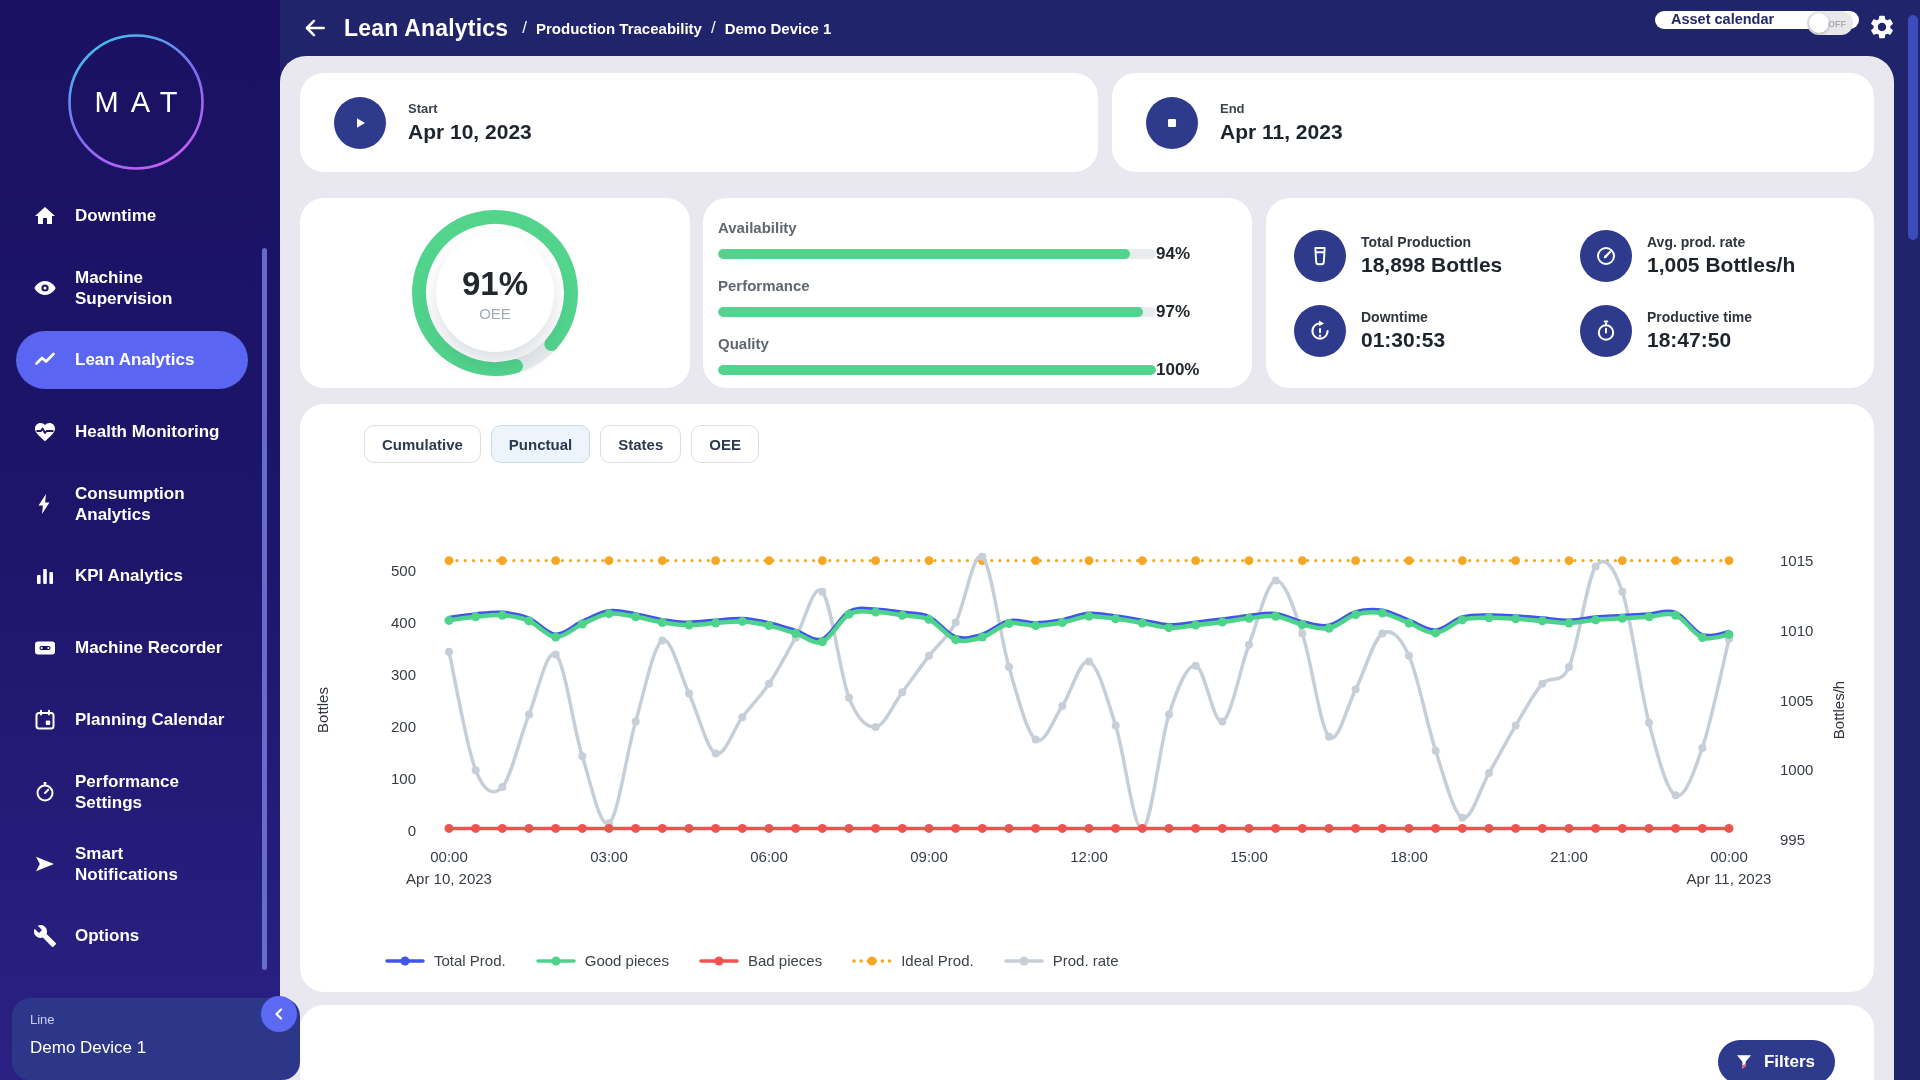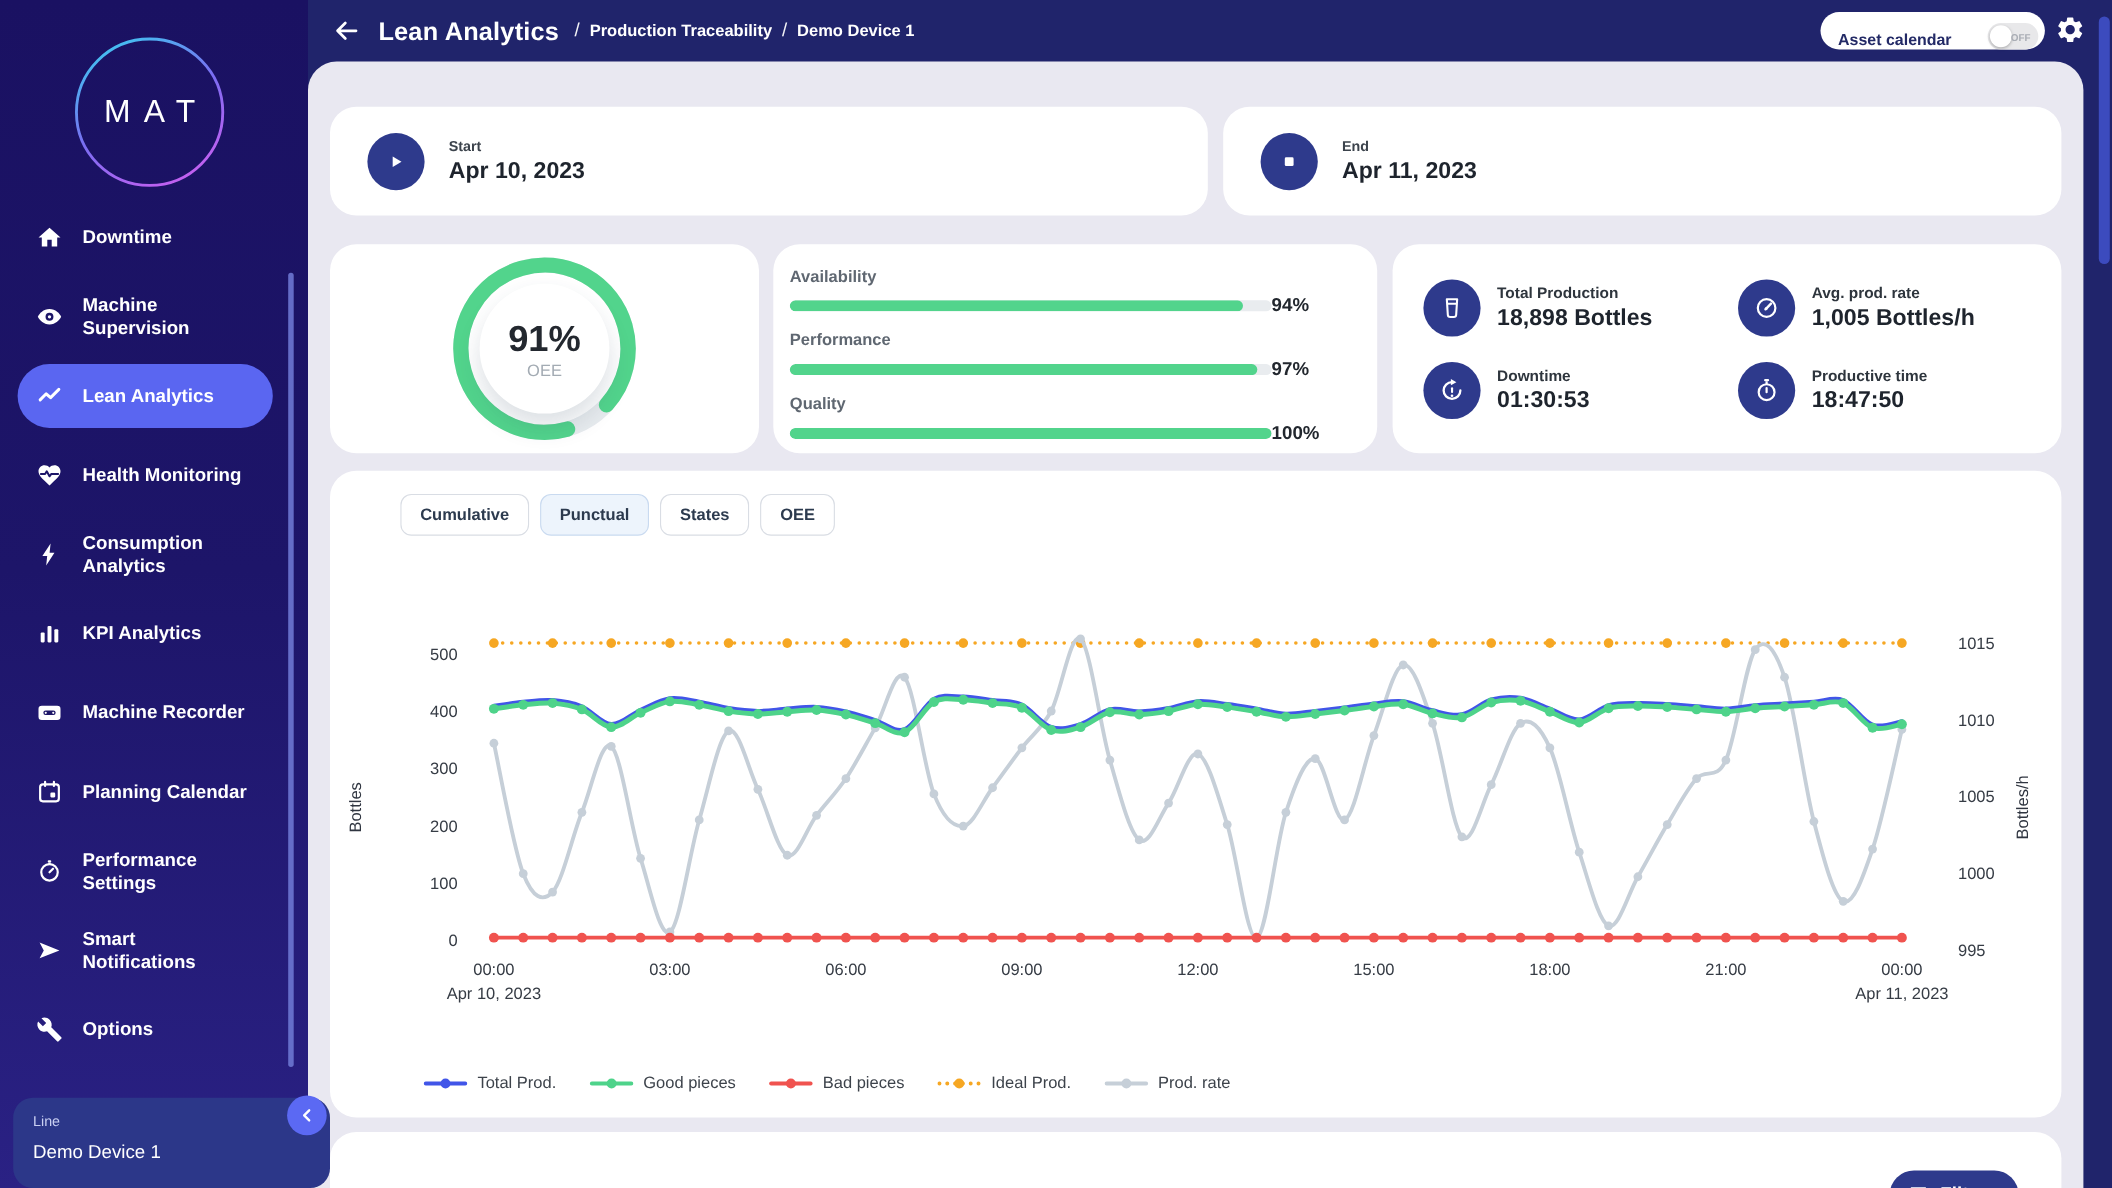--- a/index.html
+++ b/index.html
@@ -26,33 +26,33 @@
   .collapse-btn{position:absolute;left:261px;top:996px;width:36px;height:36px;border-radius:50%;background:#5b69f3;
     display:flex;align-items:center;justify-content:center;z-index:6;border:none;cursor:pointer;}
   .collapse-btn svg{width:20px;height:20px;}
 
   
   .header{position:absolute;left:280px;top:0;height:56px;right:0;display:flex;align-items:center;color:#fff;}
   .back-arrow{margin-left:22px;width:26px;height:26px;cursor:pointer;flex:none;}
   .page-title{margin-left:16px;font-size:23px;font-weight:800;letter-spacing:.2px;white-space:nowrap;}
   .breadcrumb{display:flex;align-items:center;gap:9px;margin-left:14px;font-size:15px;font-weight:600;white-space:nowrap;}
   .crumb-sep{font-weight:400;font-size:17px;opacity:.95;}
-  .asset-pill{position:absolute;left:1655px;top:11px;width:204px;height:34px;background:#fff;border-radius:17px;
-    display:flex;align-items:flex-end;justify-content:space-between;padding:0 6px 0 16px;box-sizing:border-box;cursor:pointer;}
+  .asset-pill{position:absolute;left:1655px;top:11px;width:204px;height:18px;background:#fff;border-radius:17px;
+    display:flex;align-items:flex-start;justify-content:space-between;padding:0 6px 0 16px;box-sizing:border-box;cursor:pointer;}
   .asset-label{color:#232a66;font-size:14.5px;font-weight:700;}
   .toggle{width:46px;height:24px;border-radius:12px;background:#e8e8ea;position:relative;}
   .knob{position:absolute;left:2px;top:2px;width:20px;height:20px;border-radius:50%;background:#fff;box-shadow:0 1px 3px rgba(0,0,0,.28);}
   .off-label{position:absolute;right:7px;top:8px;font-size:9px;font-weight:700;color:#a9adb5;}
   .gear{position:absolute;left:1868px;top:13px;width:28px;height:28px;cursor:pointer;}
   .gear svg{width:28px;height:28px;}
 
   
   .content{position:absolute;left:280px;top:56px;width:1614px;height:1024px;background:#e9e8f1;
     border-radius:26px 26px 0 0;overflow:hidden;z-index:2;}
-  .card{position:absolute;background:#fff;border-radius:24px;margin-top:24px;}
+  .card{position:absolute;background:#fff;border-radius:24px;}
 
   #start-card{left:20px;top:17px;width:798px;height:99px;}
   #end-card{left:832px;top:17px;width:762px;height:99px;}
   .range-inner{display:flex;align-items:center;height:100%;padding-left:34px;gap:22px;}
   .icon-circle{width:52px;height:52px;border-radius:50%;background:#2e3a8c;display:flex;align-items:center;justify-content:center;flex:none;}
   .icon-circle svg{width:24px;height:24px;}
   .range-label{font-size:13px;font-weight:700;color:#3c434c;}
   .range-date{font-size:21px;font-weight:800;color:#1e242d;margin-top:4px;}
 
   #gauge-card{left:20px;top:142px;width:390px;height:190px;}

